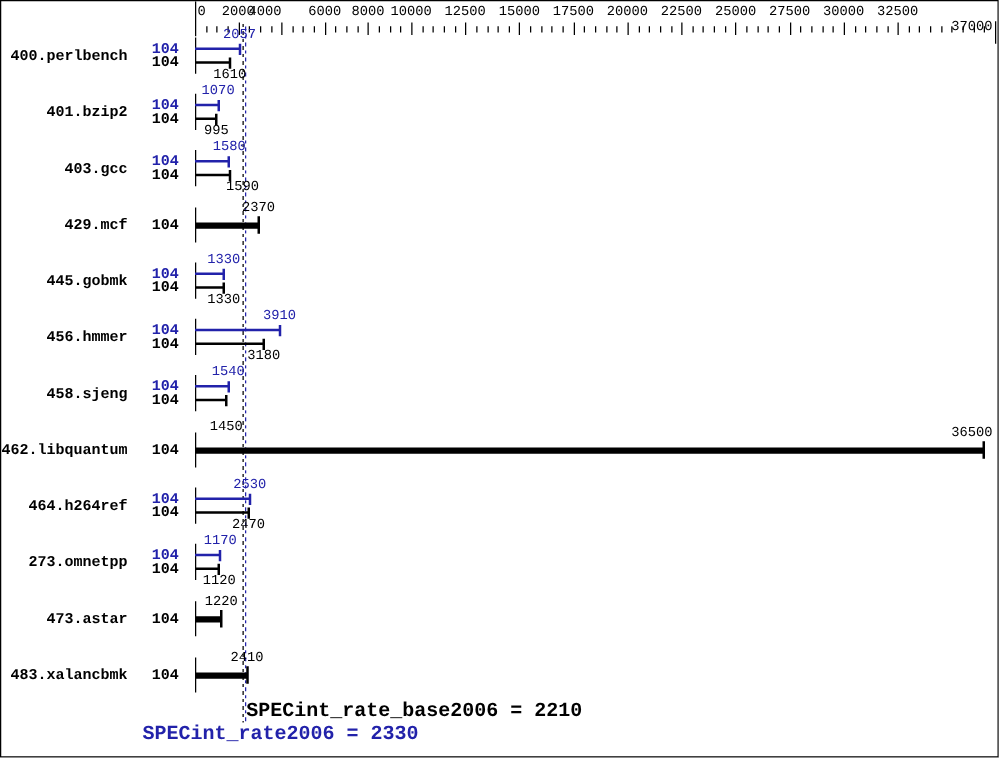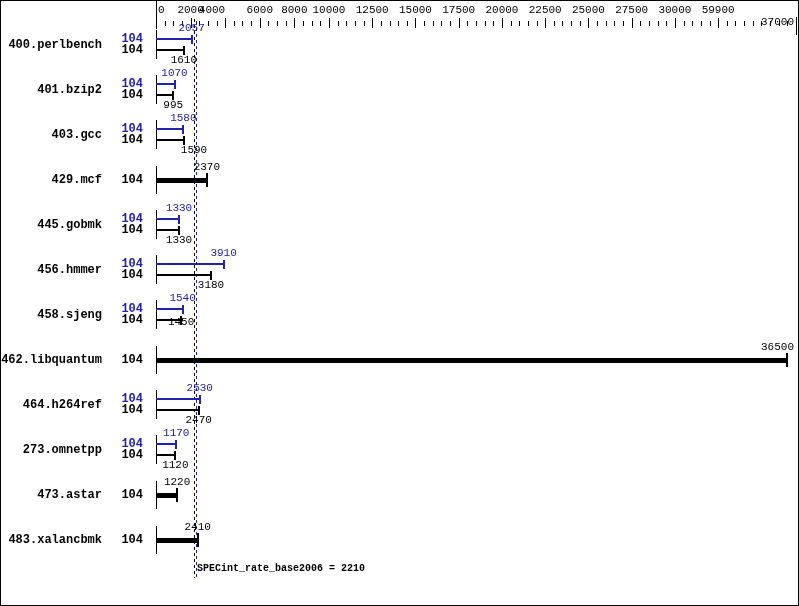--- a/index.html
+++ b/index.html
@@ -18,21 +18,21 @@
   .axis-label.right{transform:translateX(-100%);}
   .tick{position:absolute;width:1px;background:#000;}
   .copies-header{position:absolute;top:3px;left:0;width:150px;text-align:right;font-size:12px;font-weight:bold;height:13px;line-height:13px;}
   .bench-name{position:absolute;left:0;width:101px;text-align:right;font-size:12px;font-weight:bold;height:12px;line-height:12px;white-space:nowrap;}
   .copies-val{position:absolute;left:0;width:142px;text-align:right;font-size:12px;font-weight:bold;height:12px;line-height:12px;}
   .bar{position:absolute;}
   .serif{position:absolute;background:#000;}
   .val-label{position:absolute;height:11px;line-height:11px;font-size:11px;white-space:nowrap;transform:translateX(-50%);}
   .val-label.rightalign{transform:translateX(-100%);}
   .refline{position:absolute;width:1px;}
-  .summary{position:absolute;font-size:10px;font-weight:bold;height:12px;line-height:12px;white-space:nowrap;}
+  .summary{position:absolute;font-size:16px;font-weight:bold;height:12px;line-height:12px;white-space:nowrap;}
 </style>
 </head>
 <body>
 
 <div id="canvas">
   <div class="abs" style="left:155px;top:0;width:1px;height:28px;background:#000;"></div>
   <div id="axis">
       <div class="axis-label" style="left: 157px;">0</div>
       <div class="axis-label center" style="left: 189.595px;">2000</div>
       <div class="axis-label center" style="left: 211px;">4000</div>
@@ -40,21 +40,21 @@
       <div class="axis-label center" style="left: 293.378px;">8000</div>
       <div class="axis-label center" style="left: 327.973px;">10000</div>
       <div class="axis-label center" style="left: 371.216px;">12500</div>
       <div class="axis-label center" style="left: 414.459px;">15000</div>
       <div class="axis-label center" style="left: 457.703px;">17500</div>
       <div class="axis-label center" style="left: 500.946px;">20000</div>
       <div class="axis-label center" style="left: 544.189px;">22500</div>
       <div class="axis-label center" style="left: 587.432px;">25000</div>
       <div class="axis-label center" style="left: 630.676px;">27500</div>
       <div class="axis-label center" style="left: 673.919px;">30000</div>
-      <div class="axis-label center" style="left: 717.162px;">59900</div>
+      <div class="axis-label center" style="left: 717.162px;">32500</div>
       <div class="axis-label right" style="left: 793px; margin-top: 12px;">37000</div>
       <div class="tick" style="left: 164px; top: 20px; height: 5px;"></div>
       <div class="tick" style="left: 172px; top: 20px; height: 5px;"></div>
       <div class="tick" style="left: 181px; top: 20px; height: 5px;"></div>
       <div class="tick" style="left: 190px; top: 17px; height: 10px;"></div>
       <div class="tick" style="left: 198px; top: 20px; height: 5px;"></div>
       <div class="tick" style="left: 207px; top: 20px; height: 5px;"></div>
       <div class="tick" style="left: 216px; top: 20px; height: 5px;"></div>
       <div class="tick" style="left: 224px; top: 17px; height: 10px;"></div>
       <div class="tick" style="left: 233px; top: 20px; height: 5px;"></div>
@@ -187,21 +187,21 @@
       <div class="val-label" style="left: 210.005px; top: 279px; color: rgb(0, 0, 0);">3180</div>
       <div class="bench-name" style="top: 308px;">458.sjeng</div>
       <div class="copies-val" style="top: 302px; color: rgb(34, 34, 170);">104</div>
       <div class="copies-val" style="top: 313px; color: rgb(0, 0, 0);">104</div>
       <div class="serif" style="left: 155px; top: 299px; width: 1px; height: 29px;"></div>
       <div class="bar" style="left: 155px; top: 307px; width: 26.6378px; height: 2px; background: rgb(34, 34, 170);"></div>
       <div class="serif" style="left: 180.638px; top: 304px; width: 2px; height: 9px; background: rgb(34, 34, 170);"></div>
       <div class="bar" style="left: 155px; top: 318px; width: 25.0811px; height: 2px; background: rgb(0, 0, 0);"></div>
       <div class="serif" style="left: 179.081px; top: 315px; width: 2px; height: 9px; background: rgb(0, 0, 0);"></div>
       <div class="val-label" style="left: 181.638px; top: 292px; color: rgb(34, 34, 170);">1540</div>
-      <div class="val-label" style="left: 180.081px; top: 316px; color: rgb(0, 0, 0); text-align: center;">1450</div>
+      <div class="val-label" style="left: 180.081px; top: 336px; color: rgb(0, 0, 0); text-align: center;">1450</div>
       <div class="bench-name" style="top: 353px;">462.libquantum</div>
       <div class="copies-val" style="top: 353px; color: rgb(0, 0, 0);">104</div>
       <div class="serif" style="left: 155px; top: 345px; width: 1px; height: 28px;"></div>
       <div class="bar" style="left: 155px; top: 357px; width: 631.351px; height: 5px; background: rgb(0, 0, 0);"></div>
       <div class="serif" style="left: 785.351px; top: 352px; width: 2px; height: 14px;"></div>
       <div class="val-label rightalign" style="top: 341px; color: rgb(0, 0, 0); left: 793px;">36500</div>
       <div class="bench-name" style="top: 398px;">464.h264ref</div>
       <div class="copies-val" style="top: 392px; color: rgb(34, 34, 170);">104</div>
       <div class="copies-val" style="top: 403px; color: rgb(0, 0, 0);">104</div>
       <div class="serif" style="left: 155px; top: 389px; width: 1px; height: 29px;"></div>
@@ -228,13 +228,14 @@
       <div class="serif" style="left: 175.103px; top: 487px; width: 2px; height: 14px;"></div>
       <div class="val-label" style="top: 476px; color: rgb(0, 0, 0); left: 176.103px;">1220</div>
       <div class="bench-name" style="top: 533px;">483.xalancbmk</div>
       <div class="copies-val" style="top: 533px; color: rgb(0, 0, 0);">104</div>
       <div class="serif" style="left: 155px; top: 525px; width: 1px; height: 28px;"></div>
       <div class="bar" style="left: 155px; top: 537px; width: 41.6865px; height: 5px; background: rgb(0, 0, 0);"></div>
       <div class="serif" style="left: 195.686px; top: 532px; width: 2px; height: 14px;"></div>
       <div class="val-label" style="top: 521px; color: rgb(0, 0, 0); left: 196.686px;">2410</div>
     </div>
   <div class="summary" style="left:196px;top:562px;color:#000;">SPECint_rate_base2006 = 2210</div>
+  <div class="summary" style="left:113px;top:580px;color:#2222aa;">SPECint_rate2006 = 2330</div>
 </div>
 
 </body></html>

